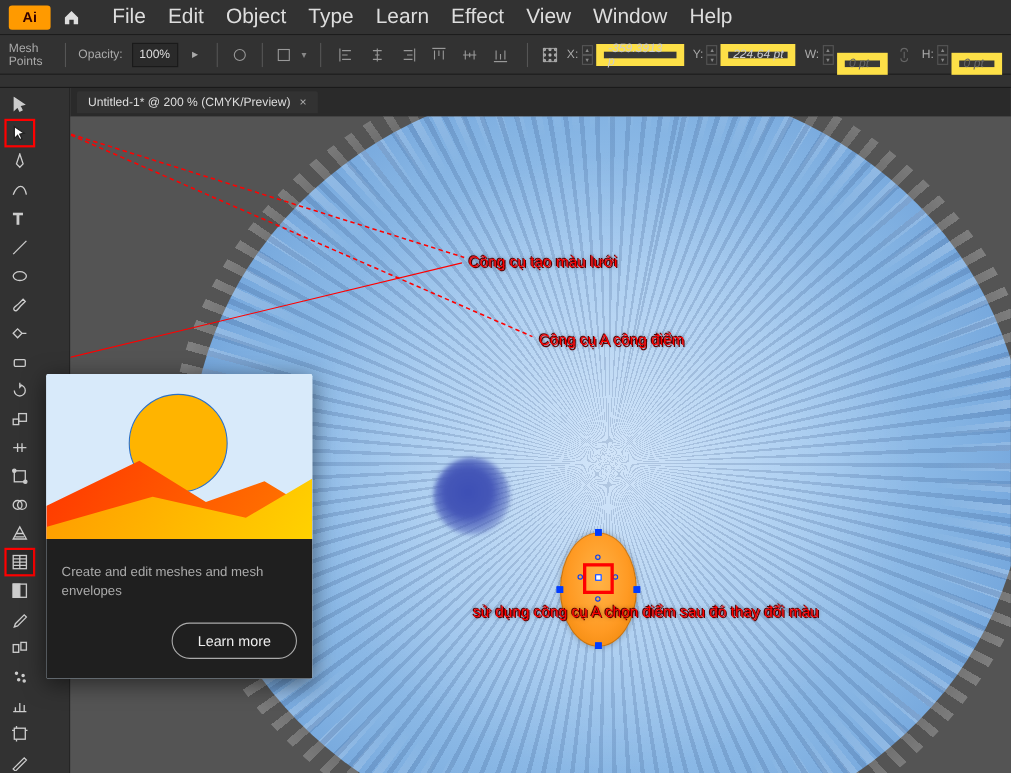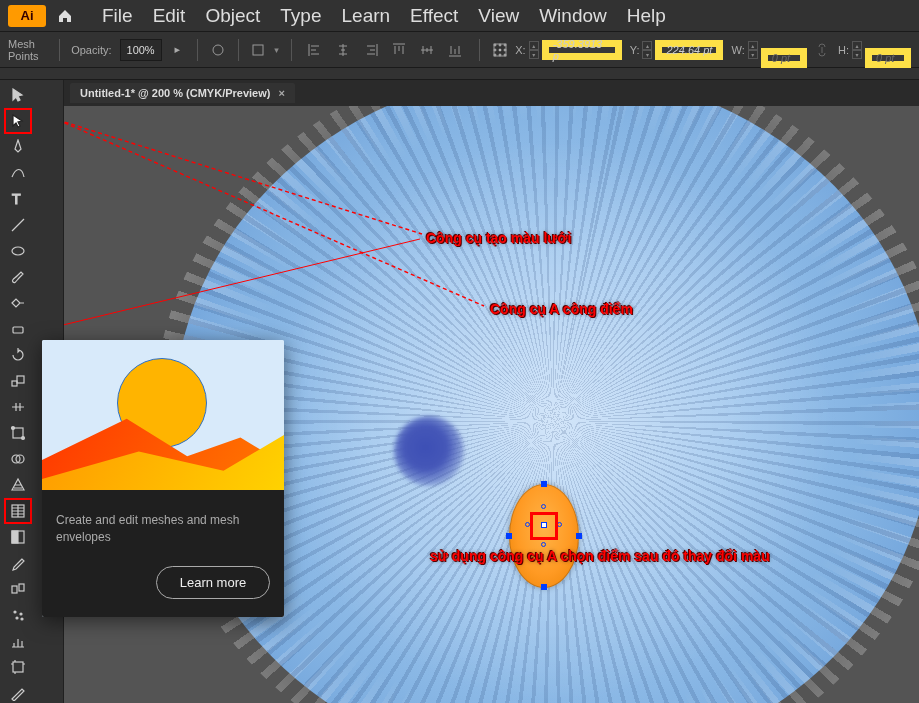--- a/index.html
+++ b/index.html
@@ -22,21 +22,21 @@
   .options-bar .stepper div { height:9px; border:1px solid #555; display:flex; align-items:center; justify-content:center; font-size:6px; color:#888;}
   .content-row { display:flex; height:calc(703px - 32px - 36px - 12px); }
   .sub-bar { height:12px; background:#323232; border-bottom:1px solid #1a1a1a;}
   .left-tools { width:64px; background:#323232; display:flex; flex-wrap:wrap; padding:2px 4px; align-content:flex-start; gap:0; border-right:1px solid #202020;}
   .tool { width:26px; height:24px; display:flex; align-items:center; justify-content:center; margin:1px; cursor:pointer; color:#ccc;}
   .tool.sel { background:#2a2a2a; }
   .tool svg { stroke:#ccc; fill:none; stroke-width:1.2;}
   .hl-red { outline:2px solid #ff0000; outline-offset:-1px;}
   .canvas-wrap { flex:1; display:flex; flex-direction:column; background:#545454;}
   .tab-bar { height:26px; background:#2a2a2a; display:flex; align-items:center; padding:0 6px; gap:10px;}
-  .tab { display:flex; align-items:center; gap:8px; background:#323232; padding:4px 10px; border-radius:2px 2px 0 0; font-size:11px; color:#ddd;font-weight:bold;}
+  .tab { display:flex; align-items:center; gap:8px; background:#323232; padding:4px 10px; border-radius:2px 2px 0 0; font-size:11px; color:#ddd;}
   .tab .close { color:#aaa; font-size:11px;}
   .canvas { flex:1; position:relative; overflow:hidden; background:#545454;}
   .fur { position:absolute; left:50%; top:48%; transform:translate(-42%,-46%); width:760px; height:700px; border-radius:50%; background: radial-gradient(circle at 50% 50%, #b5d4f5 0%, #9ec6ee 35%, #85b4e3 60%, #6fa2da 80%, #5b8fcb 100%);}
   .fur::before{content:"";position:absolute;inset:-20px;border-radius:50%;
     background:
       repeating-conic-gradient(from 0deg, rgba(255,255,255,.25) 0deg 1.2deg, transparent 1.2deg 3deg);
     -webkit-mask: radial-gradient(circle, transparent 55%, #000 72%);
     mask: radial-gradient(circle, transparent 55%, #000 72%);
     filter:blur(.4px);
   }
@@ -45,21 +45,21 @@
       repeating-conic-gradient(from 12deg, rgba(40,70,120,.18) 0deg 0.8deg, transparent .8deg 2.6deg),
       radial-gradient(circle at 50% 50%, rgba(255,255,255,.4), transparent 55%);
     filter:blur(.6px);
   }
   .blob { position:absolute; width:70px; height:70px; border-radius:50%; background: radial-gradient(circle at 45% 45%, #3d4fb5 0%, #4557b8 40%, rgba(70,90,180,.4) 70%, transparent 100%); left:330px; top:310px; filter:blur(2px);}
   .meshobj { position:absolute; left:445px; top:378px; width:70px; height:104px;}
   .meshobj .body { width:70px; height:104px; background: radial-gradient(ellipse at 50% 42%, #ffb347 0%, #ff9a23 55%, #e87f00 100%); border-radius:50%/50%; box-shadow:0 0 0 1px rgba(0,0,0,.2) inset, 0 0 6px rgba(0,0,0,.3);}
   .meshobj .anchor{position:absolute;width:6px;height:6px;background:#003cff;border:1px solid #003cff;}
   .meshobj .handle{position:absolute;width:5px;height:5px;border:1px solid #003cff;border-radius:50%;}
   .meshobj .hl{position:absolute;width:28px;height:28px;border:3px solid #ff0000;left:21px;top:28px;}
-  .annot { position:absolute; color:#ff0000; font-weight:bold; font-size:14px; text-shadow:0 0 4px rgba(0,0,0,.6), 1px 1px 0 #600, -1px -1px 0 #600; font-stretch:condensed; white-space:nowrap;}
+  .annot { position:absolute; color:#ff0000; font-weight:normal; font-size:14px; text-shadow:0 0 4px rgba(0,0,0,.6), 1px 1px 0 #600, -1px -1px 0 #600; font-stretch:condensed; white-space:nowrap;}
   .tooltip { position:absolute; width:242px; background:#d8eafa; left:42px; top:340px; box-shadow:0 4px 20px rgba(0,0,0,.5); border-radius:2px; overflow:hidden;}
   .tooltip .art { height:150px; background:linear-gradient(#d8eafa,#d8eafa); position:relative;}
   .tooltip .sun{ width:90px;height:90px;background:#ffb400;border-radius:50%;position:absolute;left:75px;top:18px; border:1px solid #2a70c9;}
   .tooltip .hill1{position:absolute;left:0;bottom:0;width:100%;height:75px;background:linear-gradient(120deg,#ff3700 0%,#ff7a00 100%);clip-path:polygon(0 60%,35% 5%,60% 55%,82% 30%,100% 65%,100% 100%,0 100%);}
   .tooltip .hill2{position:absolute;left:0;bottom:0;width:100%;height:55px;background:linear-gradient(120deg,#ff9a00 0%,#ffd200 100%);clip-path:polygon(0 100%,0 80%,40% 30%,75% 65%,100% 0,100% 100%);}
   .tooltip .body{background:#1f1f1f;padding:14px 14px 18px;color:#ddd;}
   .tooltip .body h3{font-size:14px;color:#fff;font-weight:600;display:flex;align-items:center;gap:8px;}
   .tooltip .body .key{border:1px solid #777;border-radius:2px;padding:1px 5px;font-size:10px;color:#bbb;}
   .tooltip .body p{font-size:12px;color:#aaa;margin-top:8px;line-height:1.4;}
   .tooltip .body .learn{margin-top:20px;margin-left:auto;width:114px;padding:8px 14px;border:1.5px solid #aaa;border-radius:22px;text-align:center;color:#eee;font-size:13px;}

